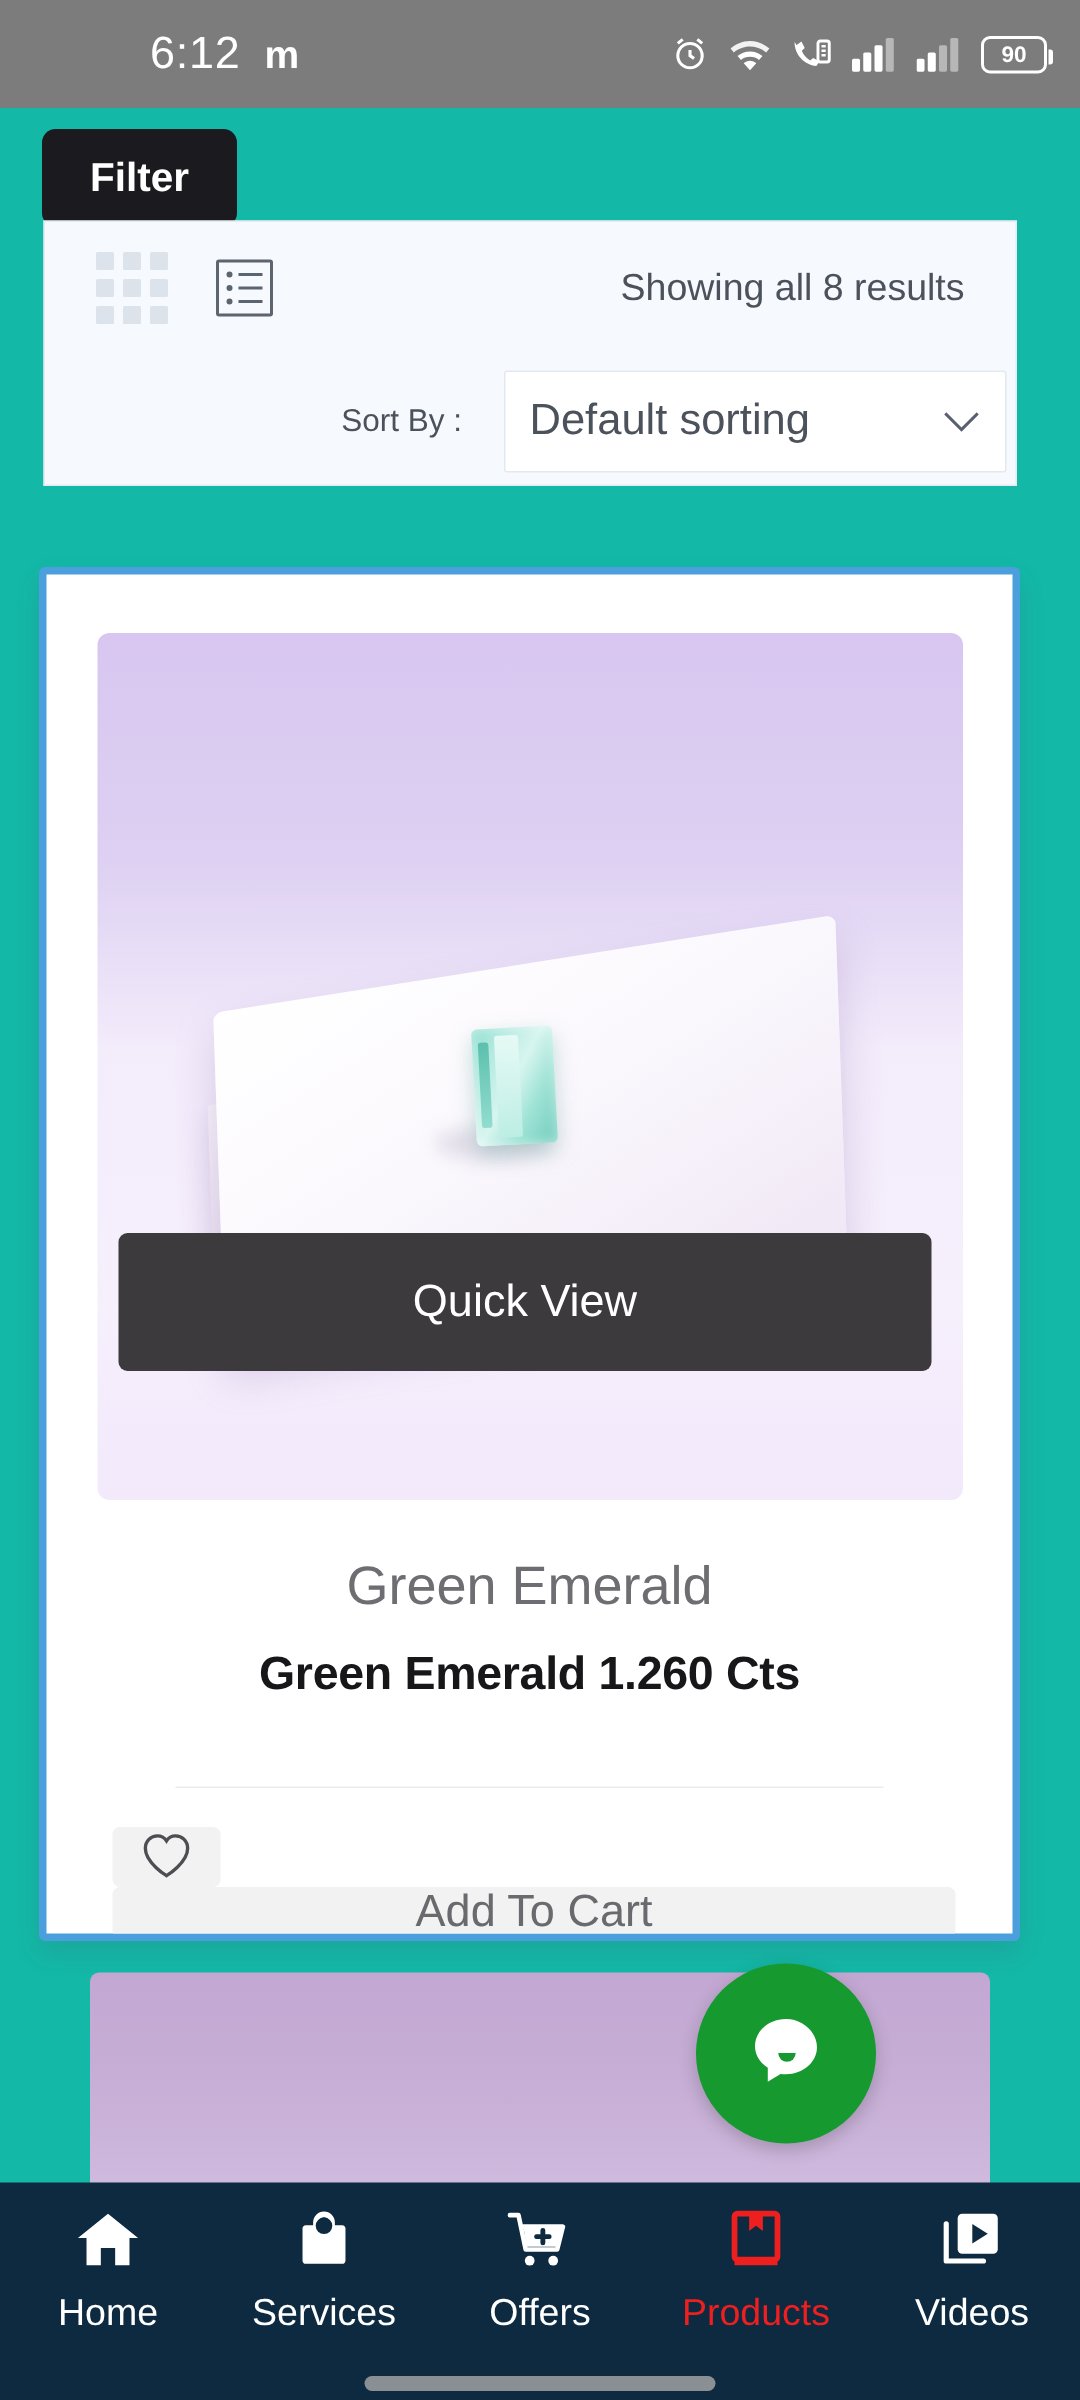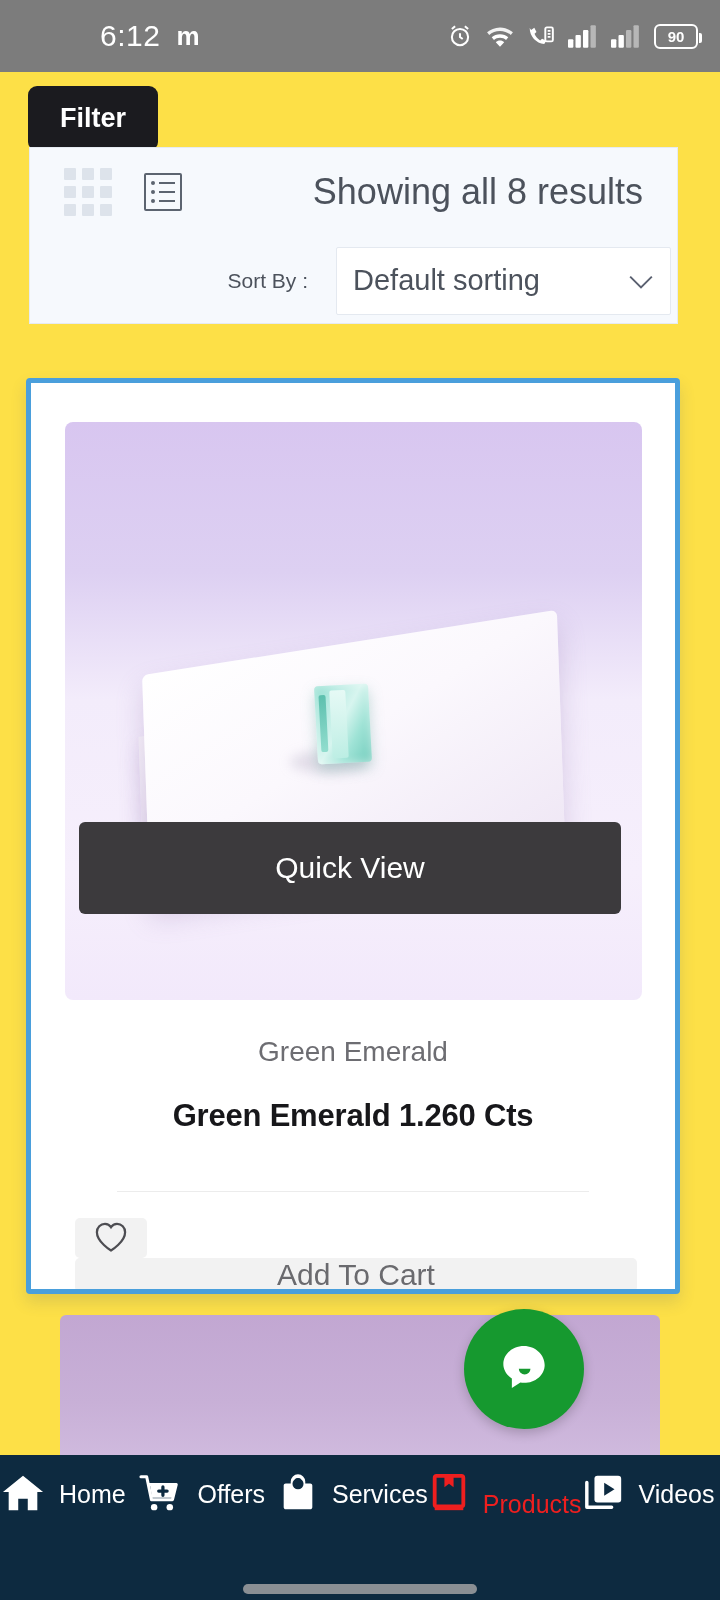--- a/index.html
+++ b/index.html
@@ -26,21 +26,21 @@
     width: 44px; height: 25px; border: 2.4px solid #fff; border-radius: 6px;
     display: flex; align-items: center; justify-content: center;
     font-size: 15px; font-weight: 600; position: relative;
   }
   .battery::after {
     content: ""; position: absolute; right: -6px; top: 7px;
     width: 3px; height: 10px; background: #fff; border-radius: 0 2px 2px 0;
   }
 
   
-  .content { position: absolute; top: 72px; left: 0; width: 720px; height: 1528px; background: #fde047; }
+  .content { position: absolute; top: 72px; left: 0; width: 720px; height: 1528px; background: #14b8a6; }
 
   .filter-btn {
     position: absolute; left: 28px; top: 14px;
     background: #1b1b1f; color: #ffffff;
     font-size: 27px; font-weight: 700;
     padding: 19px 32px; border-radius: 9px;
     border: none; cursor: pointer; line-height: 1;
   }
 
   .sortbar {
@@ -51,21 +51,21 @@
     position: absolute; left: 0; top: 0; width: 100%; height: 88px;
     display: flex; align-items: center; padding: 0 34px;
   }
   .view-icons { display: flex; align-items: center; gap: 32px; }
   .grid-icon { display: grid; grid-template-columns: repeat(3, 12px); gap: 6px; }
   .grid-icon i { display: block; width: 12px; height: 12px; background: #dde3eb; border-radius: 1px; }
   .list-icon { width: 38px; height: 38px; border: 2px solid #5c6470; border-radius: 2px; padding: 6px 5px; display: flex; flex-direction: column; justify-content: space-between; }
   .list-icon .lrow { display: flex; align-items: center; gap: 4px; }
   .list-icon .lrow b { width: 4px; height: 4px; background: #5c6470; border-radius: 50%; display: block; }
   .list-icon .lrow u { flex: 1; height: 2.5px; background: #5c6470; display: block; text-decoration: none; }
-  .results-text { margin-left: auto; font-size: 36px; color: #4c525c; }
+  .results-text { margin-left: auto; font-size: 25px; color: #4c525c; }
 
   .sortbar-row2 {
     position: absolute; left: 0; top: 88px; width: 100%; height: 89px;
     display: flex; align-items: center; justify-content: flex-end; padding-right: 6px;
   }
   .sort-label { font-size: 21px; color: #4c525c; margin-right: 28px; }
   .sort-select {
     width: 335px; height: 68px; background: #ffffff;
     border: 1px solid #e4e9f0; border-radius: 2px;
     display: flex; align-items: center; padding: 0 16px;
@@ -122,21 +122,21 @@
 
   .quickview {
     position: absolute; left: 48px; top: 439px; width: 542px; height: 92px;
     background: #3c3a3d; color: #ffffff; border: none; border-radius: 6px;
     font-size: 30px; cursor: pointer;
     display: flex; align-items: center; justify-content: center;
   }
 
   .card-category {
     position: absolute; left: 0; top: 653px; width: 100%;
-    text-align: center; font-size: 28px; color: #6d6d72;
+    text-align: center; font-size: 36px; color: #6d6d72;
   }
   .card-title {
     position: absolute; left: 0; top: 715px; width: 100%;
     text-align: center; font-size: 31px; font-weight: 700; color: #17171a;
     letter-spacing: -0.2px;
   }
   .card-divider {
     position: absolute; left: 86px; top: 808px; width: 472px; height: 1px;
     background: #ececec;
   }
@@ -167,25 +167,25 @@
     display: flex; align-items: center; justify-content: center;
     box-shadow: 0 4px 12px rgba(0,0,0,.2);
   }
 
   
   .bottomnav {
     position: absolute; left: 0; bottom: 0; width: 720px; height: 145px;
     background: #0d2a40; display: flex; align-items: flex-start; padding-top: 17px;
   }
   .nav-item {
-    flex: 1; display: flex; flex-direction: row; align-items: center; gap: 13px;
+    flex: 1; display: flex; flex-direction: column; align-items: center; gap: 13px;
     color: #ffffff; cursor: pointer; background: none; border: none; font-family: inherit;
   }
   .nav-item .nav-label { font-size: 25px; line-height: 1; }
-  .nav-item.active { color: #ee1f1f; align-items: flex-end; }
+  .nav-item.active { color: #ee1f1f; }
   .gesture-bar {
     position: absolute; left: 243px; bottom: 6px; width: 234px; height: 10px;
     background: #8a8f94; border-radius: 6px;
   }
 </style>
 </head>
 <body>
 
 <div class="phone">
 
@@ -332,41 +332,41 @@
       <span>
         <svg width="46" height="42" viewBox="0 0 24 22" fill="#ffffff">
           <path d="M12 2L1.5 10.5h3V20h5v-6h5v6h5v-9.5h3L12 2z"></path>
         </svg>
       </span>
       <span class="nav-label">Home</span>
     </button>
 
     <button class="nav-item">
       <span>
+        <svg width="42" height="42" viewBox="0 0 22 22" fill="#ffffff">
+          <path d="M7.2 6V5a3.8 3.8 0 0 1 7.6 0v1h2.6c.6 0 1.1.5 1.1 1.1v11.3c0 .6-.5 1.1-1.1 1.1H4.6c-.6 0-1.1-.5-1.1-1.1V7.1C3.5 6.5 4 6 4.6 6h2.6zm2 0h3.6V5a1.8 1.8 0 0 0-3.6 0v1z"></path>
+          <circle cx="11" cy="6.2" r="2.9" fill="#0d2a40"></circle>
+        </svg>
+      </span>
+      <span class="nav-label">Services</span>
+    </button>
+
+    <button class="nav-item">
+      <span>
         <svg width="46" height="42" viewBox="0 0 24 22" fill="none" stroke="#ffffff" stroke-width="1.6">
           <path d="M1.5 2.5h3L7 14.5h11l2-8H5.6" stroke-linecap="round" stroke-linejoin="round"></path>
           <path d="M6.2 6.5h13.4l-1.6 7H7.3z" fill="#ffffff" stroke="none"></path>
           <path d="M13 7.8v4.4M10.8 10h4.4" stroke="#0d2a40" stroke-width="1.7" stroke-linecap="round"></path>
           <circle cx="8.4" cy="18.4" r="1.7" fill="#ffffff" stroke="none"></circle>
           <circle cx="16.6" cy="18.4" r="1.7" fill="#ffffff" stroke="none"></circle>
         </svg>
       </span>
       <span class="nav-label">Offers</span>
     </button>
 
-    <button class="nav-item">
-      <span>
-        <svg width="42" height="42" viewBox="0 0 22 22" fill="#ffffff">
-          <path d="M7.2 6V5a3.8 3.8 0 0 1 7.6 0v1h2.6c.6 0 1.1.5 1.1 1.1v11.3c0 .6-.5 1.1-1.1 1.1H4.6c-.6 0-1.1-.5-1.1-1.1V7.1C3.5 6.5 4 6 4.6 6h2.6zm2 0h3.6V5a1.8 1.8 0 0 0-3.6 0v1z"></path>
-          <circle cx="11" cy="6.2" r="2.9" fill="#0d2a40"></circle>
-        </svg>
-      </span>
-      <span class="nav-label">Services</span>
-    </button>
-
     <button class="nav-item active">
       <span>
         <svg width="42" height="42" viewBox="0 0 22 22" fill="none" stroke="#ee1f1f" stroke-width="2">
           <rect x="3.5" y="2" width="15" height="16" rx="1"></rect>
           <path d="M3.5 18.6h15v1.4h-15z" fill="#ee1f1f" stroke="none"></path>
           <path d="M8.6 2v6l2.4-1.8L13.4 8V2z" fill="#ee1f1f" stroke="none"></path>
         </svg>
       </span>
       <span class="nav-label">Products</span>
     </button>

